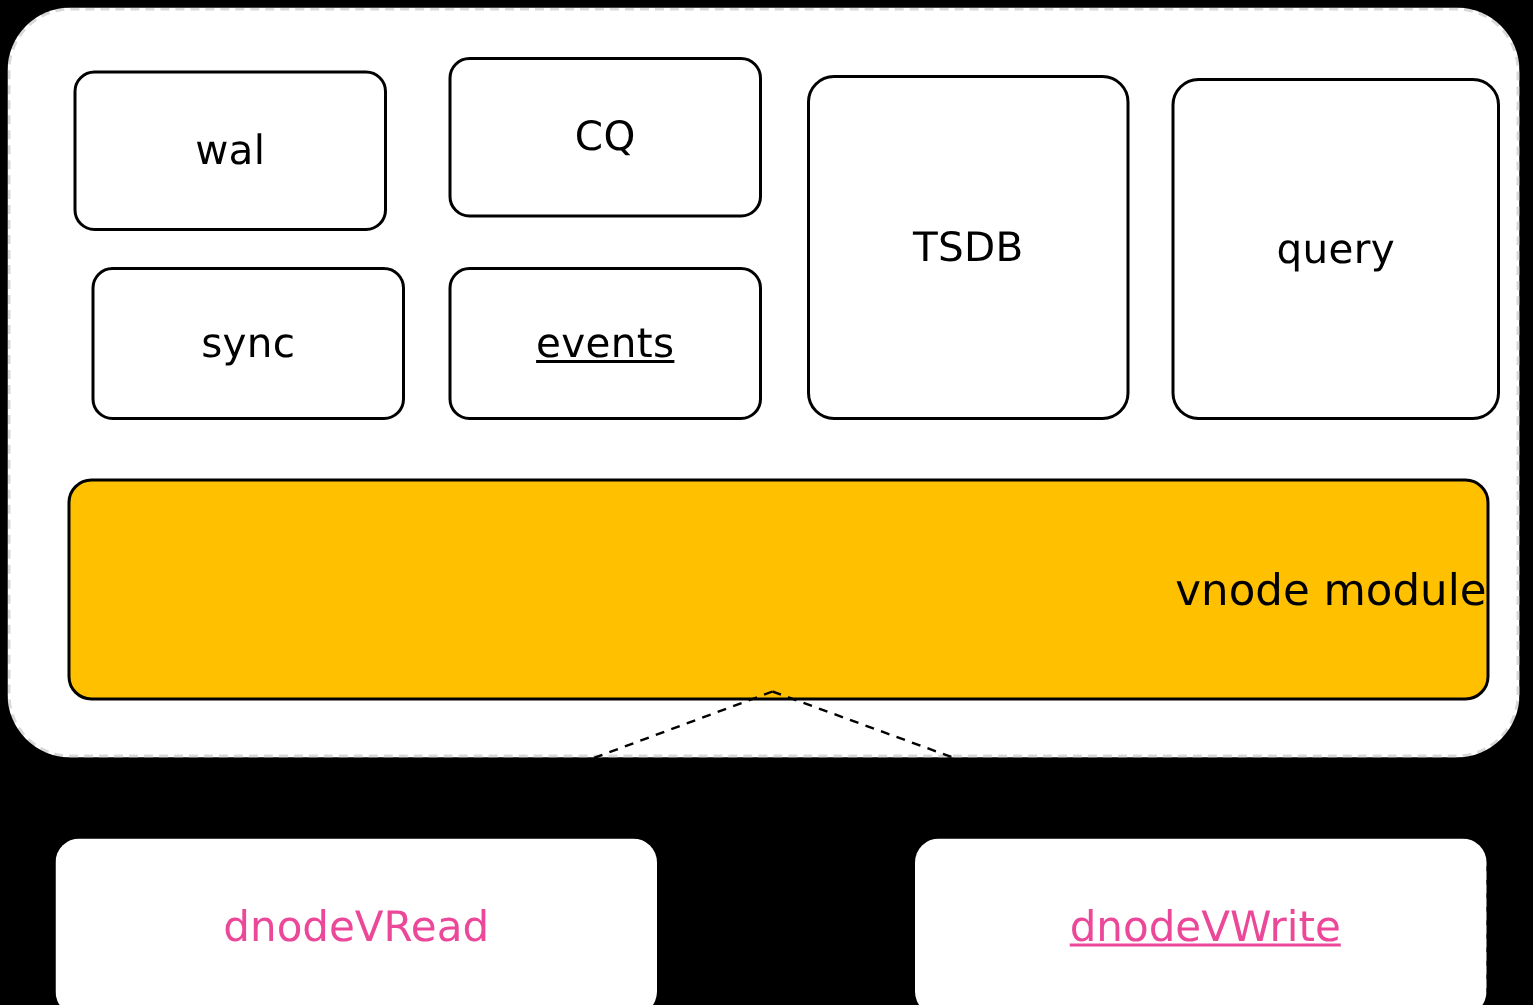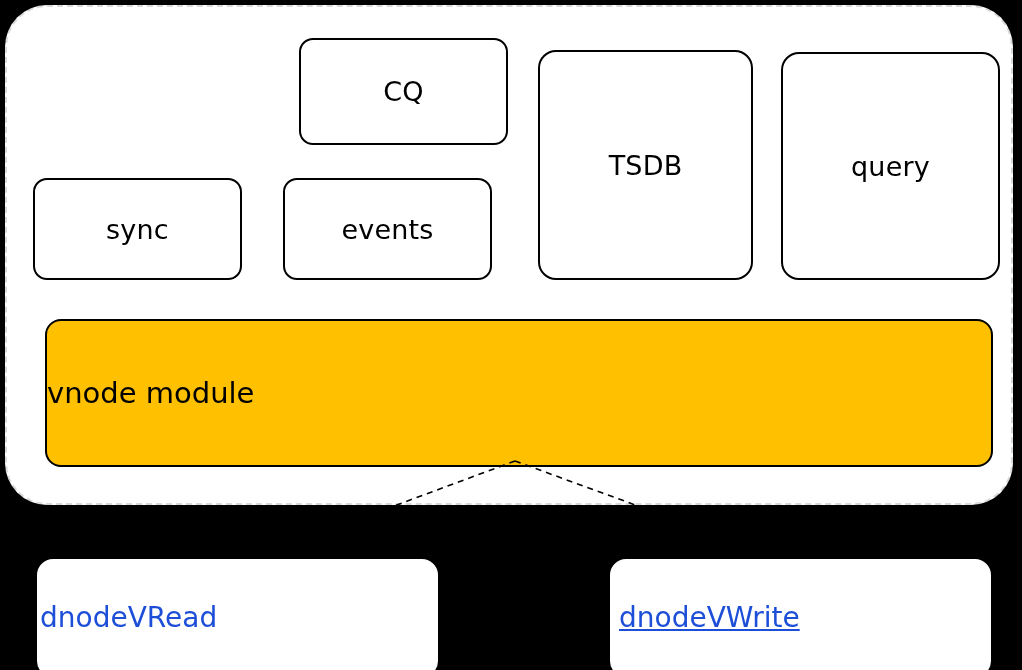--- a/index.html
+++ b/index.html
@@ -47,39 +47,39 @@
   .module-box .box-label {
     font-size: 27px;
     color: #000000;
     line-height: 1;
     letter-spacing: 0.2px;
   }
 
   
   .box-wal    { left: 42px;  top: 40px;  width: 209px; height: 107px; }
   .box-cq     { left: 292px; top: 31px;  width: 209px; height: 107px; }
-  .box-sync   { left: 26px;  top: 171px; width: 209px; height: 102px; }
-  .box-events { left: 276px; top: 171px; width: 209px; height: 102px; }
+  .box-sync   { left: 54px;  top: 171px; width: 209px; height: 102px; }
+  .box-events { left: 292px; top: 171px; width: 209px; height: 102px; text-decoration: underline; }
   .box-tsdb   { left: 531px; top: 43px;  width: 215px; height: 230px; border-radius: 18px; }
   .box-query  { left: 774px; top: 45px;  width: 219px; height: 228px; border-radius: 18px; }
 
   
   .vnode-module {
     position: absolute;
     left: 38px;
     top: 312px;
     width: 948px;
     height: 148px;
     box-sizing: border-box;
     background: #ffc000;
     border: 2px solid #000000;
     border-radius: 16px;
     display: flex;
     align-items: center;
-    justify-content: flex-start;
+    justify-content: flex-end;
   }
   .vnode-module .box-label {
     font-size: 29px;
     color: #000000;
     line-height: 1;
   }
 
   
   .connectors {
     position: absolute;
@@ -96,36 +96,39 @@
     box-sizing: border-box;
     background: #ffffff;
     border: 3px dashed #ffffff;
     border-radius: 16px;
     display: flex;
     align-items: center;
     justify-content: flex-start;
   }
   .dnode-box .box-label {
     font-size: 28px;
-    color: #1d4ed8;
+    color: #ec4899;
     line-height: 1;
     width: 100%;
-    text-align: left;
+    text-align: center;
   }
   .box-dnode-vread  { left: 37px;  top: 559px; width: 401px; height: 118px; }
   .box-dnode-vwrite { left: 610px; top: 559px; width: 381px; height: 118px; }
   .box-dnode-vwrite .box-label { padding-left: 6px; text-decoration: underline; }
 </style>
 </head>
 <body>
 
 <div id="stage">
 
   <div class="vnode-container">
 
+    <div class="module-box box-wal">
+      <span class="box-label">wal</span>
+    </div>
 
     <div class="module-box box-cq">
       <span class="box-label">CQ</span>
     </div>
 
     <div class="module-box box-sync">
       <span class="box-label">sync</span>
     </div>
 
     <div class="module-box box-events">

